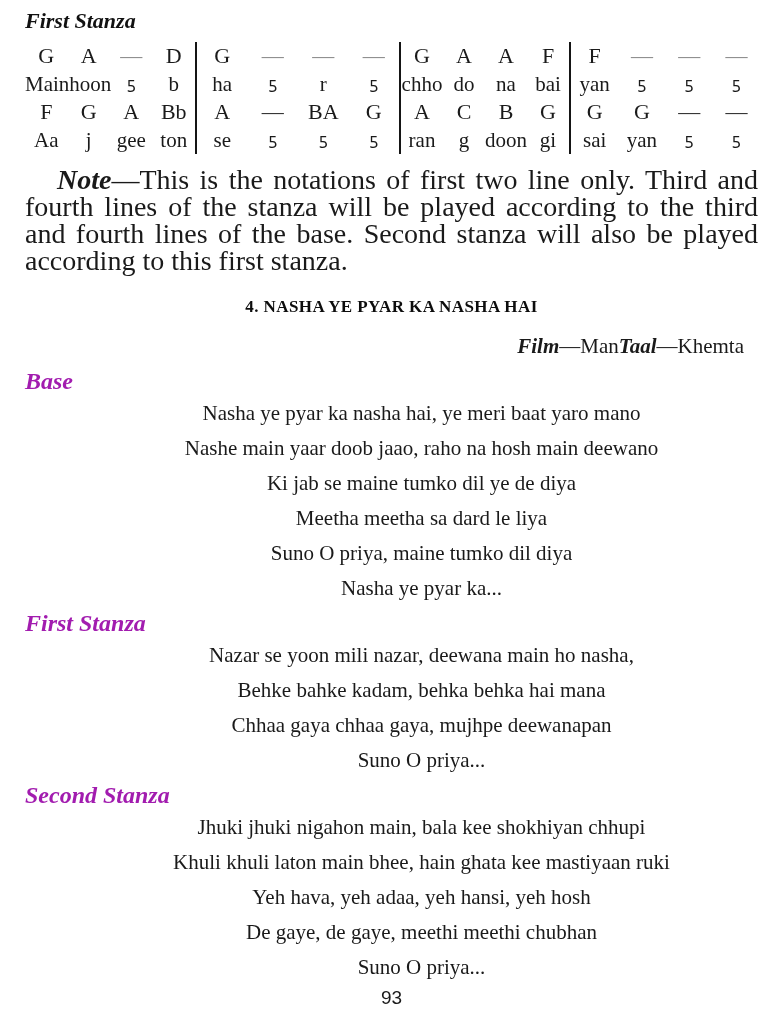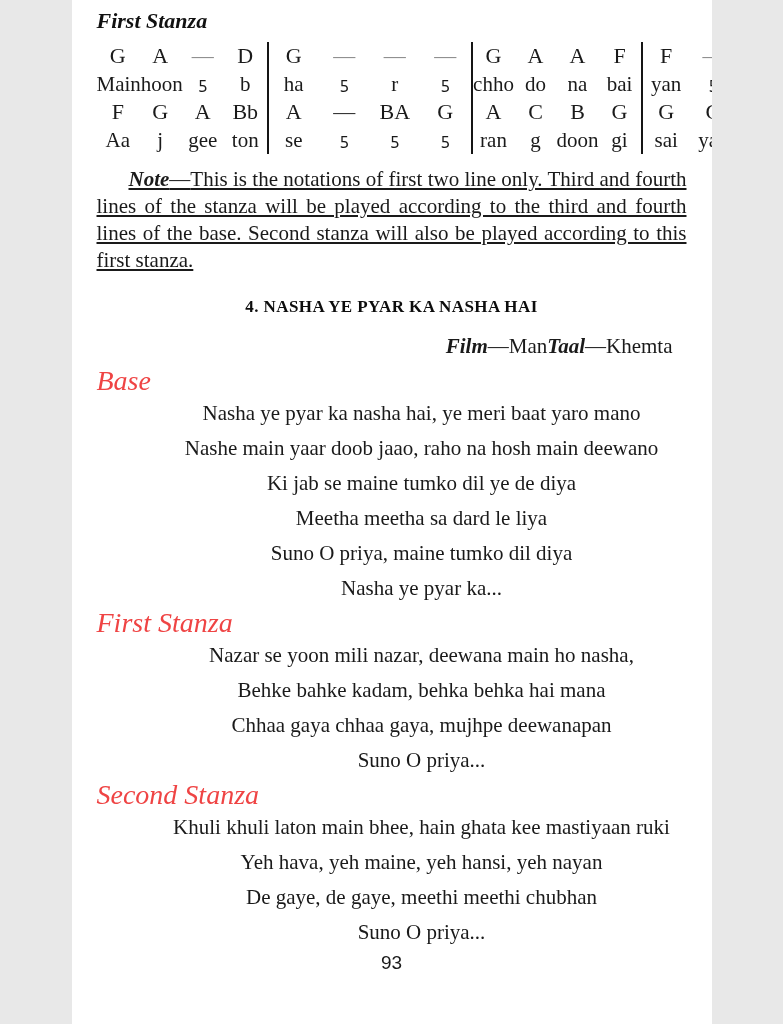--- a/index.html
+++ b/index.html
@@ -1,18 +1,18 @@
 <!DOCTYPE html>
 <html><head>
 <meta charset="utf-8">
 <style>
   html,body { margin:0; padding:0; background:#e8e8e8; }
   .page {
     position: relative;
-    width: 640px; height: 1024px;
+    width: 783px; height: 1024px;
     margin: 0 auto;
     background: #ffffff;
     box-sizing: border-box;
     padding: 6px 25px 11px 25px;
     color: #1a1a1a;
     font-family: "Liberation Serif", "DejaVu Serif", serif;
     overflow: hidden;
   }
   .stanza-heading {
     font-size: 22px; line-height: 30px;
@@ -34,42 +34,42 @@
   }
   .ncell { text-align: center; font-size: 21px; white-space: nowrap; }
   .note-row .ncell { font-size: 22px; }
   .note-row.top .dash { color: #8a8a8a; }
   .note-row.bottom .dash { color: #2a2a2a; }
   .span2 { grid-column: span 2; }
   .sus { font-size: 15px; font-family: "DejaVu Sans", "DejaVu Serif", sans-serif; }
   
   .note-para {
     margin: 12px 0 0 0;
-    font-size: 21px; line-height: 27px;
-    text-align: justify; text-indent: 32px; text-decoration: underline;
+    font-size: 28px; line-height: 27px;
+    text-align: justify; text-indent: 32px;
   }
   .bi { font-weight: bold; font-style: italic; }
   
   .song-title {
     margin: 16px 0 0 0;
     text-align: center;
     font-size: 17px; line-height: 34px;
     font-weight: bold; letter-spacing: 0.4px;
     color: #0d0d0d;
   }
   .meta-row {
     display: flex; justify-content: flex-end;
     margin-top: 8px; font-size: 21px; line-height: 28px;
     padding-right: 14px;
   }
   
   .sec-heading {
-    font-size: 28px; line-height: 30px;
-    font-weight: normal; font-style: italic;
-    margin: 6px 0 0 0; color:#ef4444;
+    font-size: 24px; line-height: 30px;
+    font-weight: bold; font-style: italic;
+    margin: 6px 0 0 0; color:#a21caf;
   }
   .sec-heading.tight { margin-top: 2px; }
   .lyrics { margin: 0 0 0 60px; }
   .lyric-line { margin: 0; font-size: 21px; line-height: 35px; white-space: nowrap; text-align: center; }
   .page-number {
     text-align: center; font-weight: normal;
     font-size: 19px; line-height: 20px; margin-top: 3px;
     font-family: "Liberation Sans", "DejaVu Sans", sans-serif;
   }
 </style>
@@ -213,21 +213,22 @@
   <h2 class="sec-heading tight">First Stanza</h2>
   <div class="lyrics">
     <p class="lyric-line">Nazar se yoon mili nazar, deewana main ho nasha,</p>
     <p class="lyric-line">Behke bahke kadam, behka behka hai mana</p>
     <p class="lyric-line">Chhaa gaya chhaa gaya, mujhpe deewanapan</p>
     <p class="lyric-line">Suno O priya...</p>
   </div>
 
   <h2 class="sec-heading tight">Second Stanza</h2>
   <div class="lyrics">
+    <p class="lyric-line">Jhuki jhuki nigahon main, bala kee shokhiyan chhupi</p>
     <p class="lyric-line">Khuli khuli laton main bhee, hain ghata kee mastiyaan ruki</p>
-    <p class="lyric-line">Yeh hava, yeh maine, yeh hansi, yeh nayan</p>
+    <p class="lyric-line">Yeh hava, yeh adaa, yeh hansi, yeh hosh</p>
     <p class="lyric-line">De gaye, de gaye, meethi meethi chubhan</p>
     <p class="lyric-line">Suno O priya...</p>
   </div>
 
   <div class="page-number">93</div>
 
 </div>
 
 </body></html>

